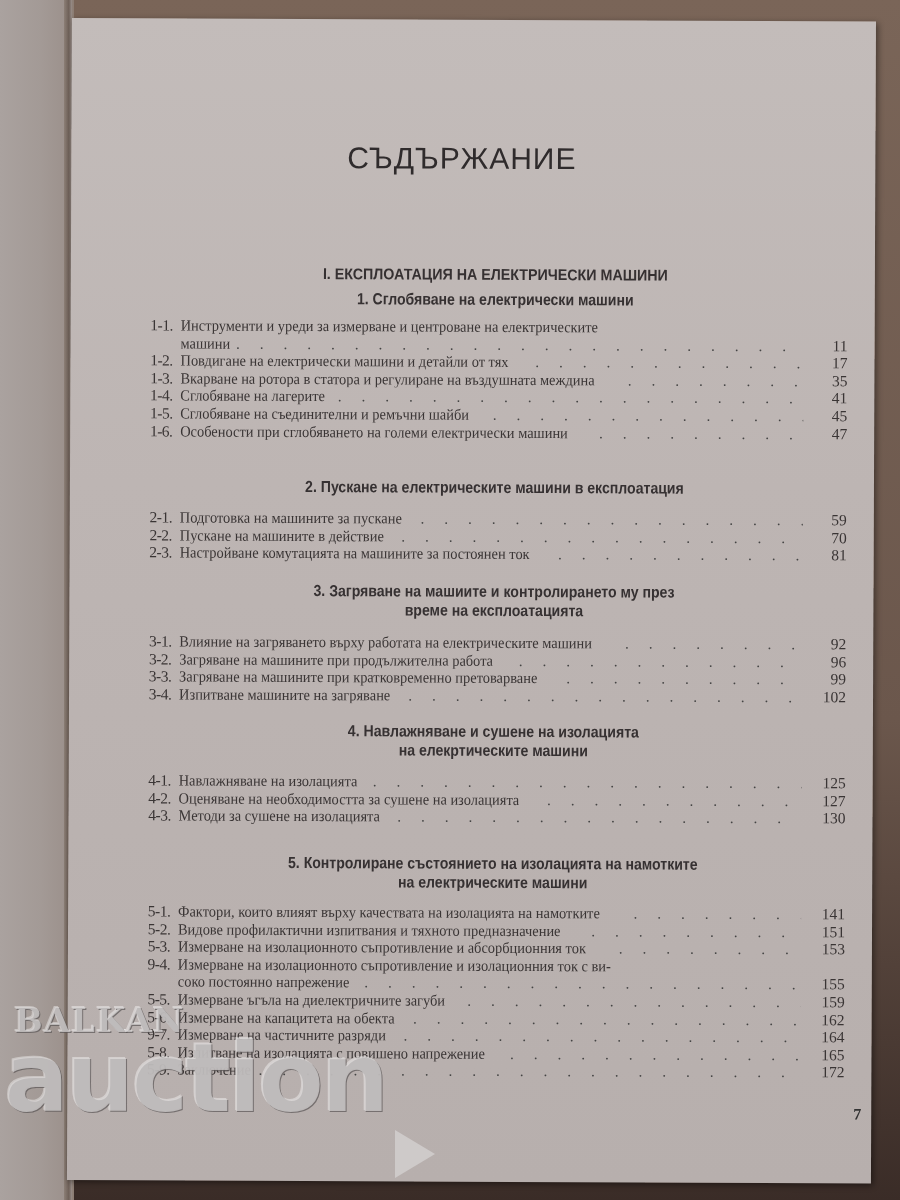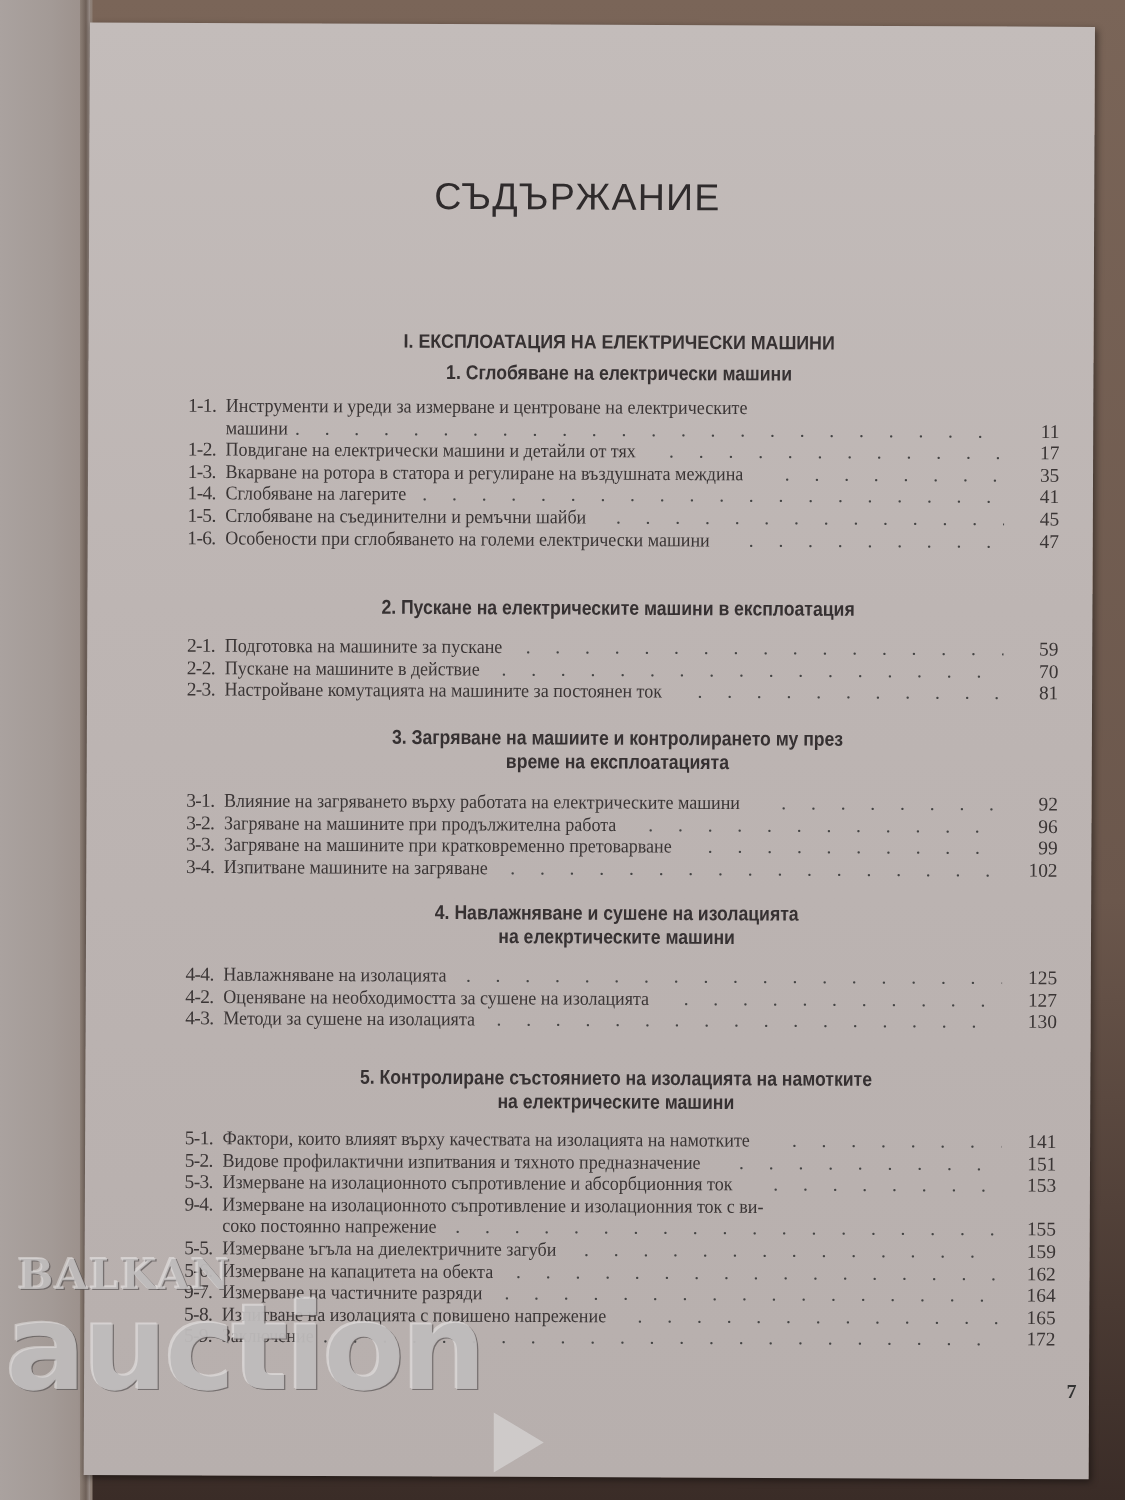--- a/index.html
+++ b/index.html
@@ -230,21 +230,21 @@
         <span class="page-no">102</span>
       </div>
     </div>
 
     <div class="chapter" style="top:702px;">
       <div class="chapter-title" style="margin-bottom:13px;">
         <div>4. Навлажняване и сушене на изолацията</div>
         <div>на елекртическите машини</div>
       </div>
       <div class="entry">
-        <span class="num">4-4.</span>
+        <span class="num">4-1.</span>
         <span class="text-wrap">
             <span class="text">Навлажняване на изолацията</span>
             <span class="dots"></span>
           </span>
         <span class="page-no">125</span>
       </div>
       <div class="entry">
         <span class="num">4-2.</span>
         <span class="text-wrap">
             <span class="text">Оценяване на необходимостта за сушене на изолацията</span>

